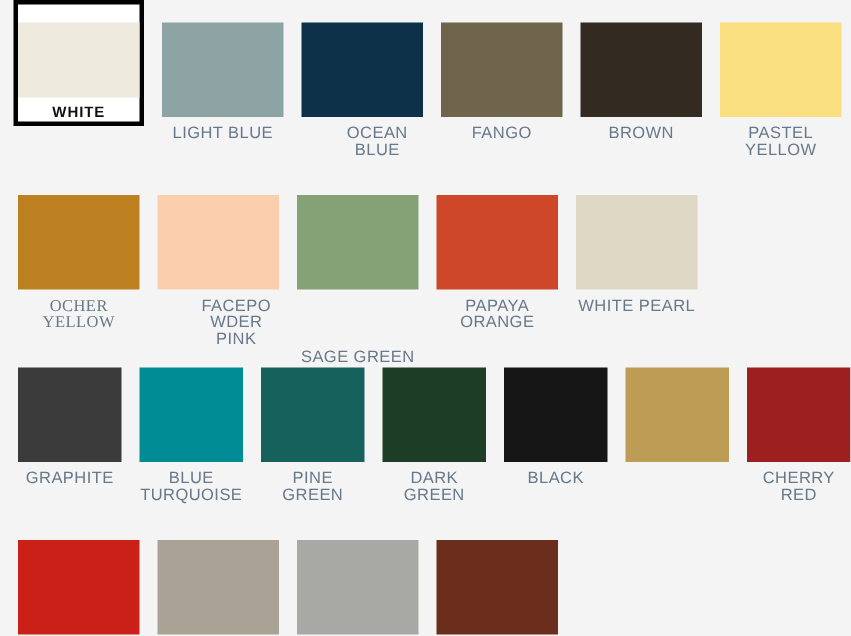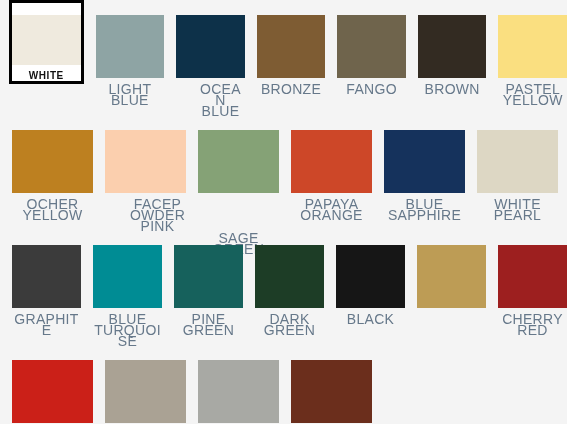--- a/index.html
+++ b/index.html
@@ -63,21 +63,21 @@
   }
 
   .swatch-cell.selected .swatch-chip {
     height: 55px;
     width: 100%;
   }
 
   .swatch-label {
     margin-top: 6px;
     text-align: center;
-    font-size: 14px;
+    font-size: 11px;
     line-height: 11px;
     letter-spacing: 0.3px;
     color: #66788a;
     font-family: "Liberation Sans", sans-serif;
     text-transform: uppercase;
     word-break: break-word;
   }
 
   .swatch-cell.selected .swatch-label {
     color: #111111;
@@ -104,56 +104,48 @@
       </div>
       <div class="swatch-cell">
         <div class="swatch-chip" style="background-color: rgb(142, 164, 164);"></div>
         <div class="swatch-label" style="color: rgb(102, 120, 138);">LIGHT BLUE</div>
       </div>
       <div class="swatch-cell">
         <div class="swatch-chip" style="background-color: rgb(13, 49, 73);"></div>
         <div class="swatch-label" style="color: rgb(102, 120, 138); margin-left: 20px;">OCEAN BLUE</div>
       </div>
       <div class="swatch-cell">
-        <div class="swatch-chip" style="background-color: rgb(126, 92, 51);"></div>
-        <div class="swatch-label" style="color: rgb(102, 120, 138);">BRONZE</div>
-      </div>
-      <div class="swatch-cell">
         <div class="swatch-chip" style="background-color: rgb(111, 100, 76);"></div>
         <div class="swatch-label" style="color: rgb(102, 120, 138);">FANGO</div>
       </div>
       <div class="swatch-cell">
         <div class="swatch-chip" style="background-color: rgb(51, 43, 34);"></div>
         <div class="swatch-label" style="color: rgb(102, 120, 138);">BROWN</div>
       </div>
       <div class="swatch-cell">
         <div class="swatch-chip" style="background-color: rgb(250, 223, 128);"></div>
         <div class="swatch-label" style="color: rgb(102, 120, 138);">PASTEL YELLOW</div>
       </div>
     </div>
     <div class="swatch-row" id="swatch-row-2">
       <div class="swatch-cell">
         <div class="swatch-chip" style="background-color: rgb(189, 128, 32);"></div>
-        <div class="swatch-label" style="color: rgb(102, 120, 138);">OCHER YELLOW</div>
+        <div class="swatch-label" style="color: rgb(102, 120, 138); font-family: Liberation Serif, serif;">OCHER YELLOW</div>
       </div>
       <div class="swatch-cell">
         <div class="swatch-chip" style="background-color: rgb(251, 207, 174);"></div>
         <div class="swatch-label" style="color: rgb(102, 120, 138); margin-left: 24px;">FACEPOWDER PINK</div>
       </div>
       <div class="swatch-cell">
         <div class="swatch-chip" style="background-color: rgb(133, 162, 118);"></div>
         <div class="swatch-label" style="color: rgb(102, 120, 138); margin-top: 40px;">SAGE GREEN</div>
       </div>
       <div class="swatch-cell">
         <div class="swatch-chip" style="background-color: rgb(205, 71, 40);"></div>
         <div class="swatch-label" style="color: rgb(102, 120, 138);">PAPAYA ORANGE</div>
-      </div>
-      <div class="swatch-cell">
-        <div class="swatch-chip" style="background-color: rgb(21, 50, 92);"></div>
-        <div class="swatch-label" style="color: rgb(102, 120, 138);">BLUE SAPPHIRE</div>
       </div>
       <div class="swatch-cell">
         <div class="swatch-chip" style="background-color: rgb(221, 215, 196);"></div>
         <div class="swatch-label" style="color: rgb(102, 120, 138);">WHITE PEARL</div>
       </div>
     </div>
     <div class="swatch-row" id="swatch-row-3">
       <div class="swatch-cell">
         <div class="swatch-chip" style="background-color: rgb(59, 59, 59);"></div>
         <div class="swatch-label" style="color: rgb(102, 120, 138);">GRAPHITE</div>

